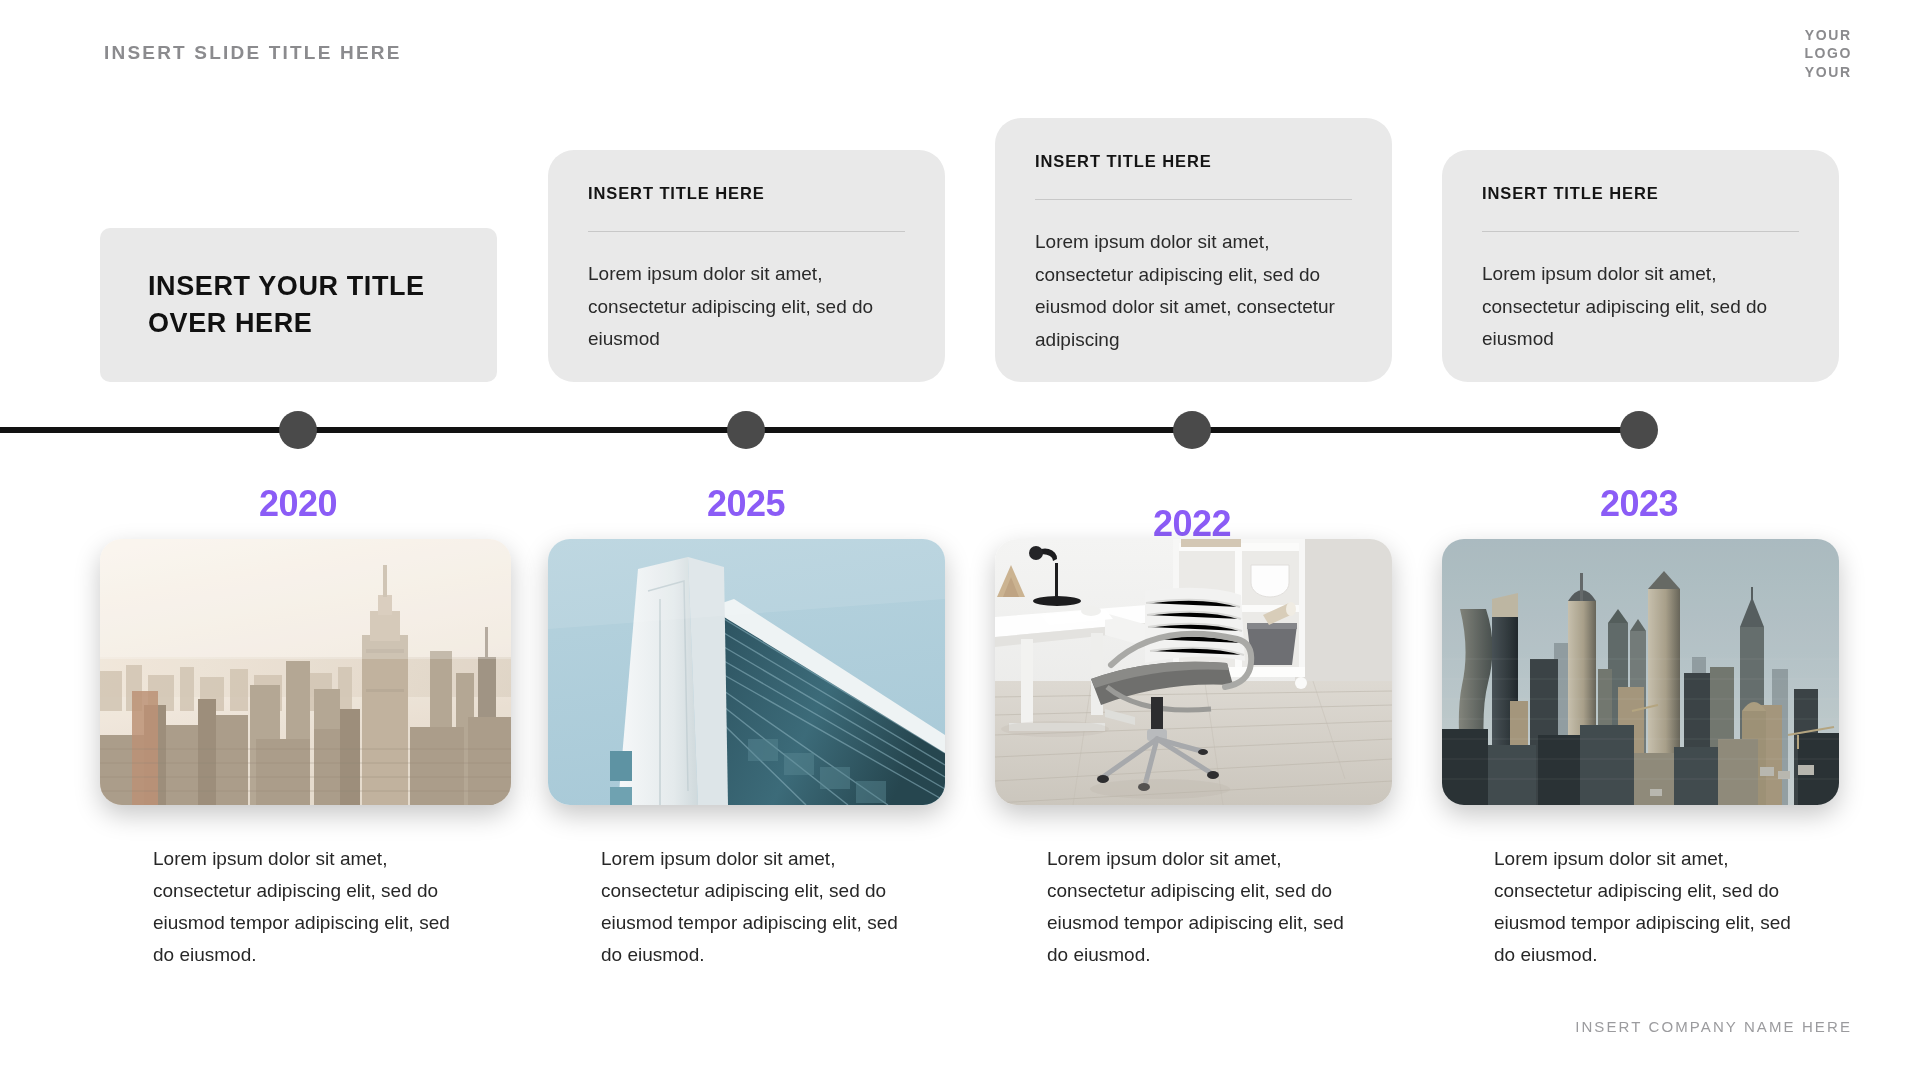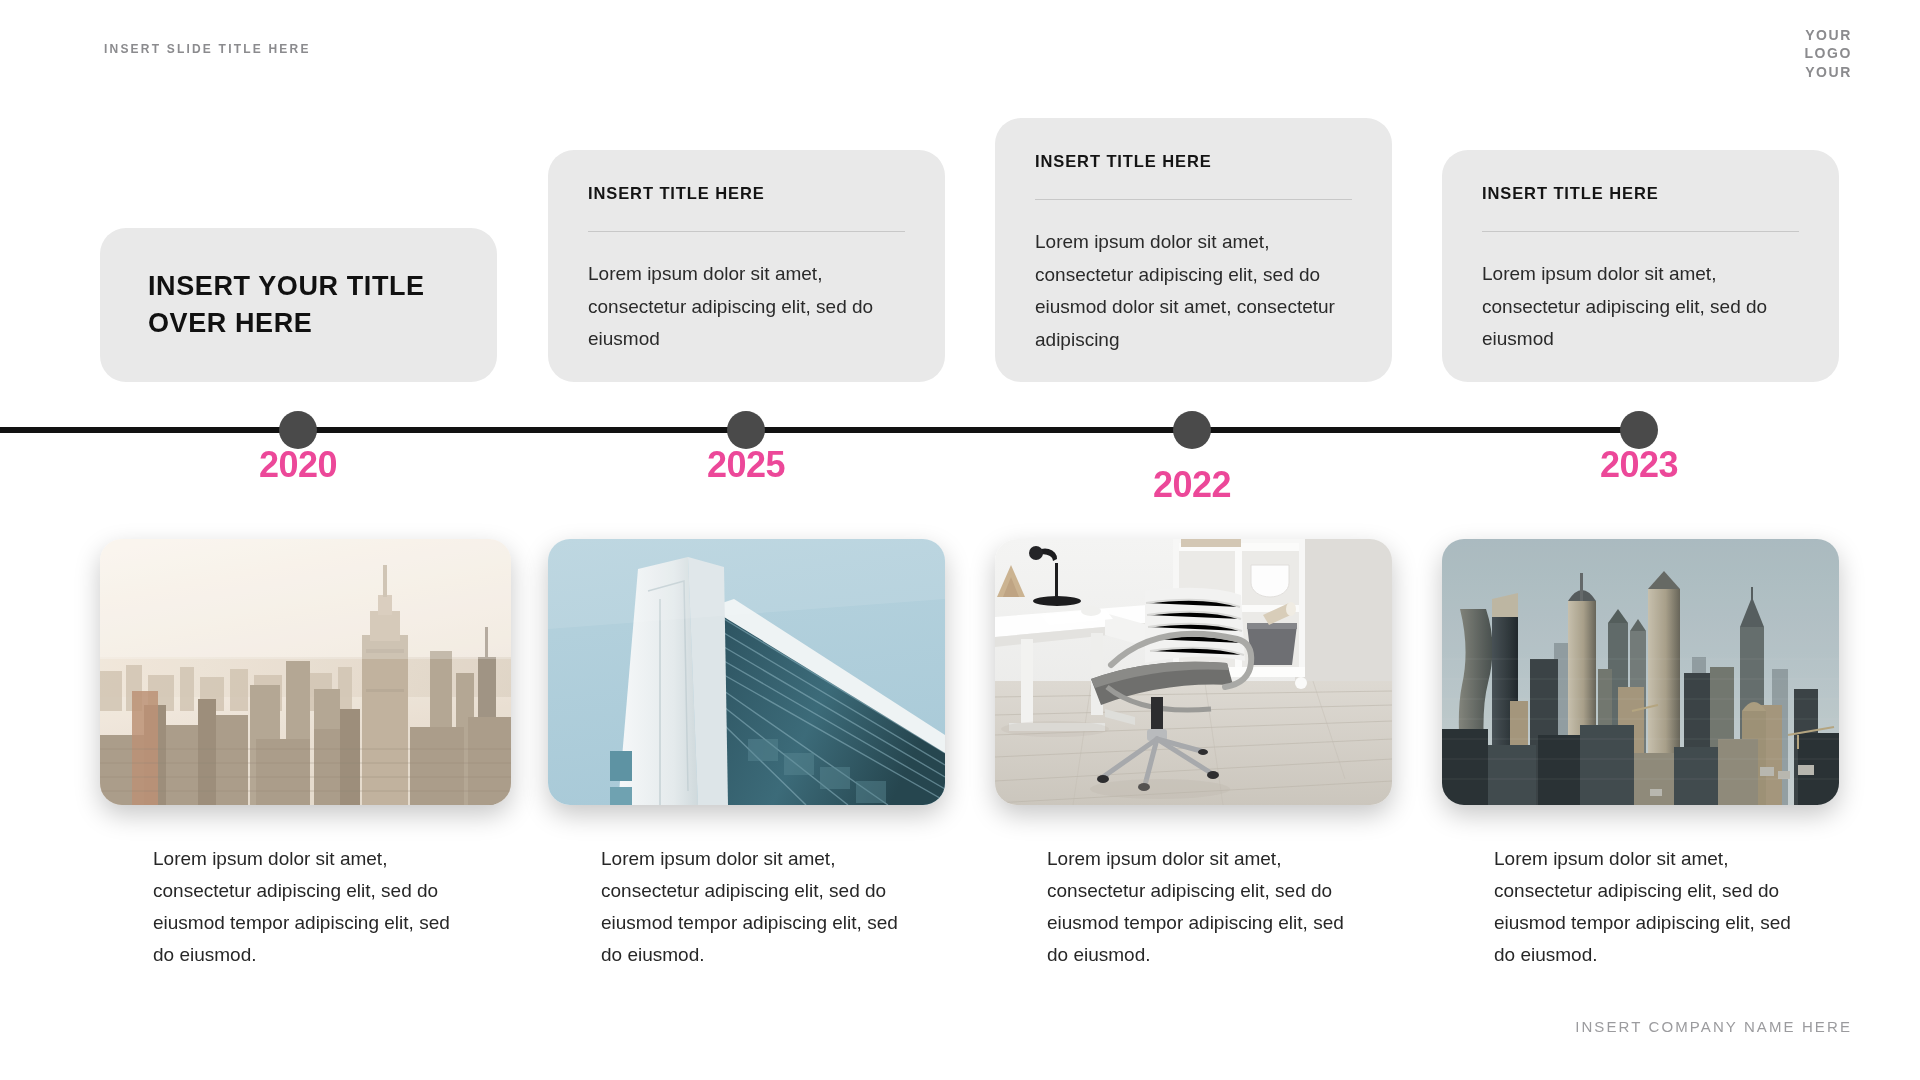--- a/index.html
+++ b/index.html
@@ -14,33 +14,33 @@
     font-family: "Liberation Sans", sans-serif;
     position: relative;
     color: #1c1c1c;
   }
 
   
   #slide-title {
     position: absolute;
     left: 104px;
     top: 42px;
-    font-size: 12px;
+    font-size: 19px;
     font-weight: bold;
     letter-spacing: 2.2px;
     color: #8b8b8e;
     text-transform: uppercase;
     white-space: nowrap;
     text-align: right;
   }
   #logo-block {
     position: absolute;
     right: 68px;
     top: 26px;
-    text-align: right;
+    text-align: center;
     font-size: 14px;
     font-weight: bold;
     letter-spacing: 1.6px;
     line-height: 1.32;
     color: #8b8b8e;
   }
   #logo-block div { white-space: nowrap; }
 
   
   .stage {
@@ -55,20 +55,21 @@
     position: absolute;
     background: #e9e9e9;
     border-radius: 26px;
     box-sizing: border-box;
     padding: 34px 40px 38px 40px;
   }
   .card.big-title {
     display: flex;
     align-items: center;
     padding: 30px 48px;
+    border-radius: 10px;
   }
   .card-big-title-text {
     font-size: 27px;
     font-weight: bold;
     letter-spacing: 0.6px;
     line-height: 1.38;
     color: #111111;
   }
   .card-title {
     font-size: 16.5px;
@@ -102,25 +103,25 @@
   .timeline-dot {
     position: absolute;
     width: 38px;
     height: 38px;
     border-radius: 50%;
     background: #4a4a4a;
     top: 411px;
   }
   .year-label {
     position: absolute;
-    top: 444px;
+    top: 483px;
     font-size: 36px;
     font-weight: bold;
     letter-spacing: -0.5px;
-    color: #ec4899;
+    color: #8b5cf6;
     transform: translateX(-50%);
   }
 
   
   .photo {
     position: absolute;
     border-radius: 22px;
     overflow: hidden;
     box-shadow: 0 10px 26px rgba(0,0,0,0.22);
   }

